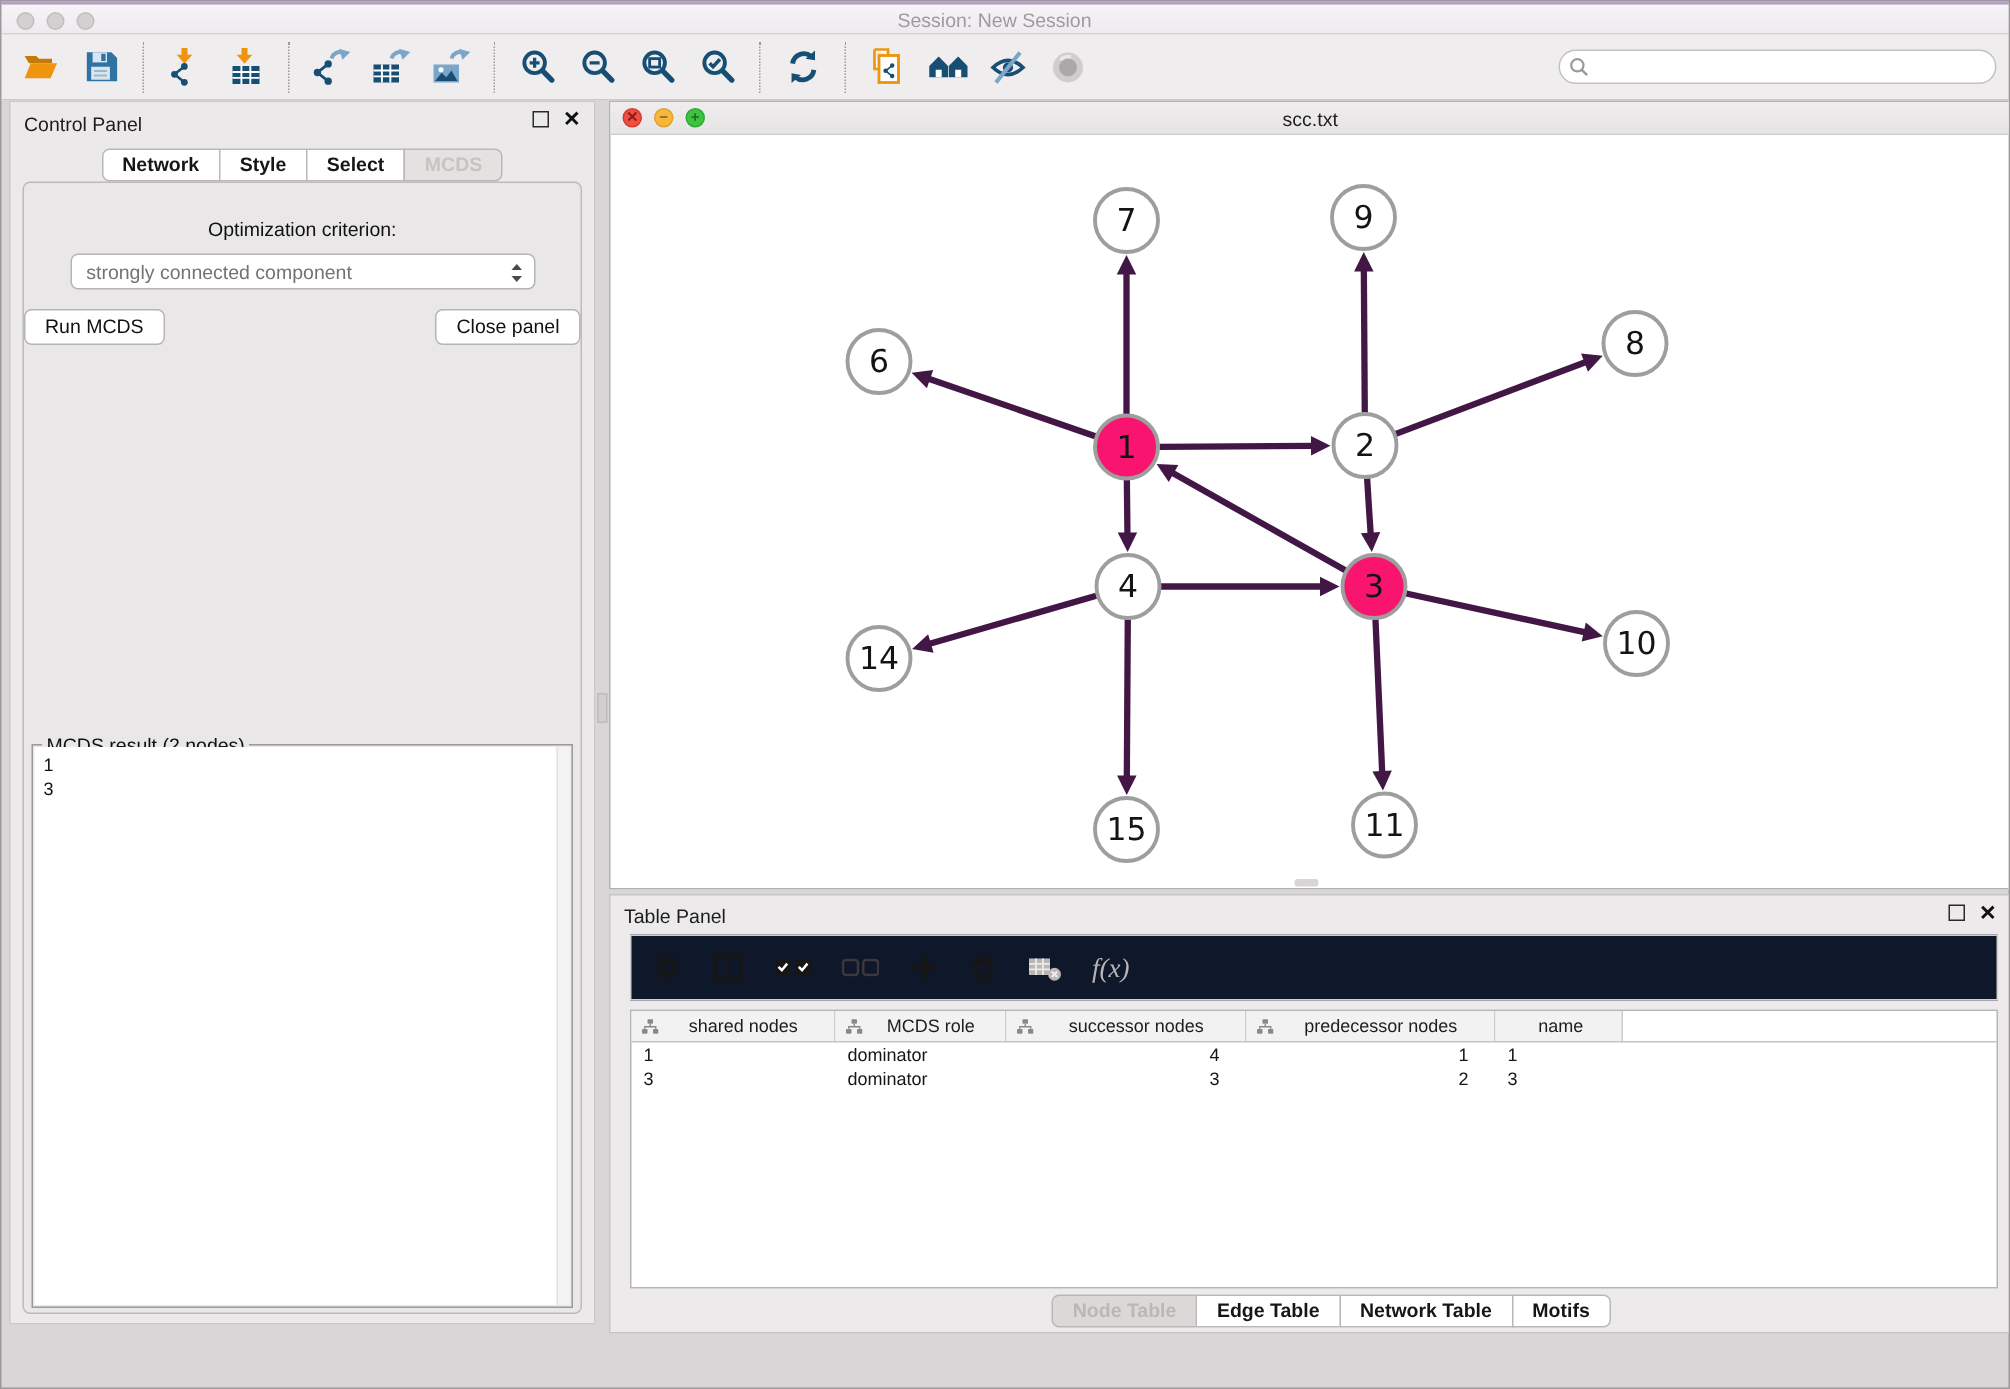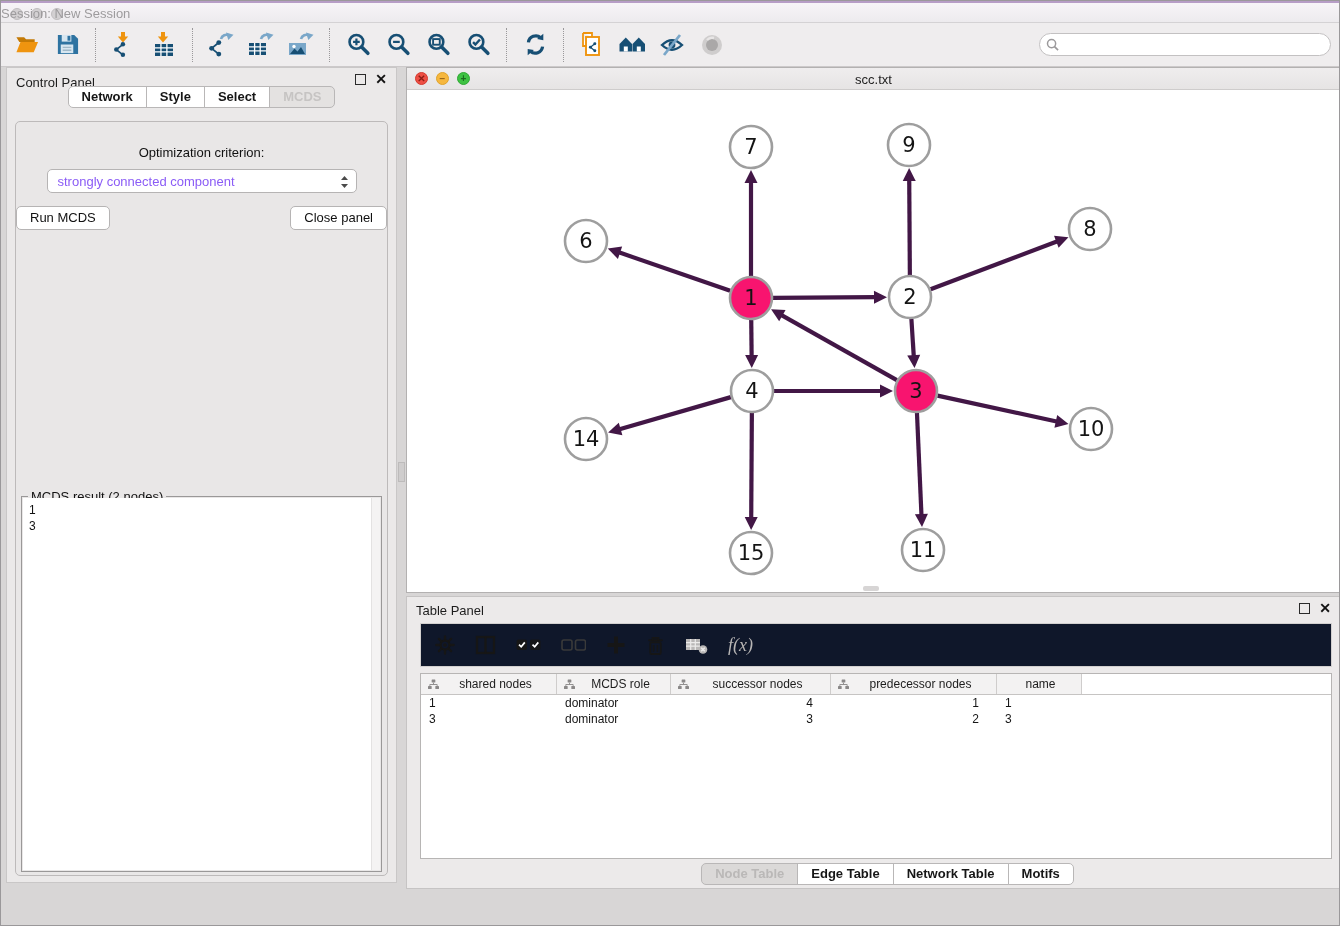--- a/index.html
+++ b/index.html
@@ -14,21 +14,21 @@
   
   .titlebar {
     position: absolute; left:0; top:0; width:1340px; height:22px;
     background: linear-gradient(#f7f4f7,#edebee);
     border-top: 2px solid #b79dc6;
     border-bottom: 1px solid #d4d2d4;
   }
   .traffic { position:absolute; left:10px; top:5px; display:flex; gap:8px; }
   .traffic .dot { width:12px; height:12px; border-radius:50%; background:#d3d0d2; border:1px solid #c1bec0; }
   .titlebar .wtitle {
-    position:absolute; left:0; right:16px; top:3px; text-align:left;
+    position:absolute; left:0; right:16px; top:3px; text-align:center;
     font-size:13px; color:#9d9b9d;
   }
 
   
   .toolbar {
     position:absolute; left:0; top:22px; width:1340px; height:44px;
     background:#efedee; border-bottom:1px solid #ccc9ca;
     display:flex; align-items:center; padding:0 10px 0 6px;
   }
   .tb-btn { width:40px; height:36px; display:flex; align-items:center; justify-content:center; background:transparent; border:none; }
@@ -47,38 +47,38 @@
   .float-ic { width:11px; height:11px; border:1.6px solid #2a2a2a; display:inline-block; }
   .close-ic { font-size:14px; font-weight:700; color:#111; line-height:11px; }
 
   
   .control-panel {
     position:absolute; left:5px; top:66px; width:391px; height:816px;
     background:#ebe9e9; border:1px solid #c9c7c7;
   }
   .cp-header { position:relative; height:28px; }
   .cp-header .panel-title { position:absolute; left:9px; top:7px; }
-  .cp-tabs { position:absolute; left:0; right:0; top:18px; display:flex; justify-content:center; }
+  .cp-tabs { position:absolute; left:0; right:0; top:31px; display:flex; justify-content:center; }
   .cp-content {
     position:absolute; left:8px; right:8px; top:53px; bottom:6px;
     border:1px solid #bdbaba; border-radius:5px; background:#e9e7e7;
   }
   .seg { display:flex; }
   .seg .seg-tab {
     font-size:13px; font-weight:600; color:#161616; background:#fff;
     border:1px solid #b9b7b7; padding:2px 13px 3px; margin-left:-1px;
     line-height:15px; white-space:nowrap;
   }
   .seg .seg-tab:first-child { border-radius:5px 0 0 5px; margin-left:0; }
   .seg .seg-tab:last-child { border-radius:0 5px 5px 0; }
   .seg .seg-tab.sel { background:#e4e2e1; color:#c6c4c3; }
   .opt-label { text-align:center; margin-top:23px; font-size:13px; color:#111; }
   .opt-select {
     position:relative; margin:9px auto 0; width:310px; height:24px; background:#fff;
-    border:1px solid #b6b4b4; border-radius:5px; font-size:13px; color:#8b5cf6;
+    border:1px solid #b6b4b4; border-radius:5px; font-size:13px; color:#737373;
     display:flex; align-items:center; padding:0 22px 0 10px;
   }
   .opt-select .spin { position:absolute; right:6px; top:4px; }
   .btn-row { display:flex; justify-content:space-between; gap:15px; margin-top:13px; }
   .cp-btn {
     font-size:13px; color:#111; background:#fff; border:1px solid #b6b4b4;
     border-radius:5px; padding:3px 13px 4px; white-space:nowrap;
   }
   .result-box {
     position:absolute; left:5px; right:5px; top:374px; bottom:3px;

